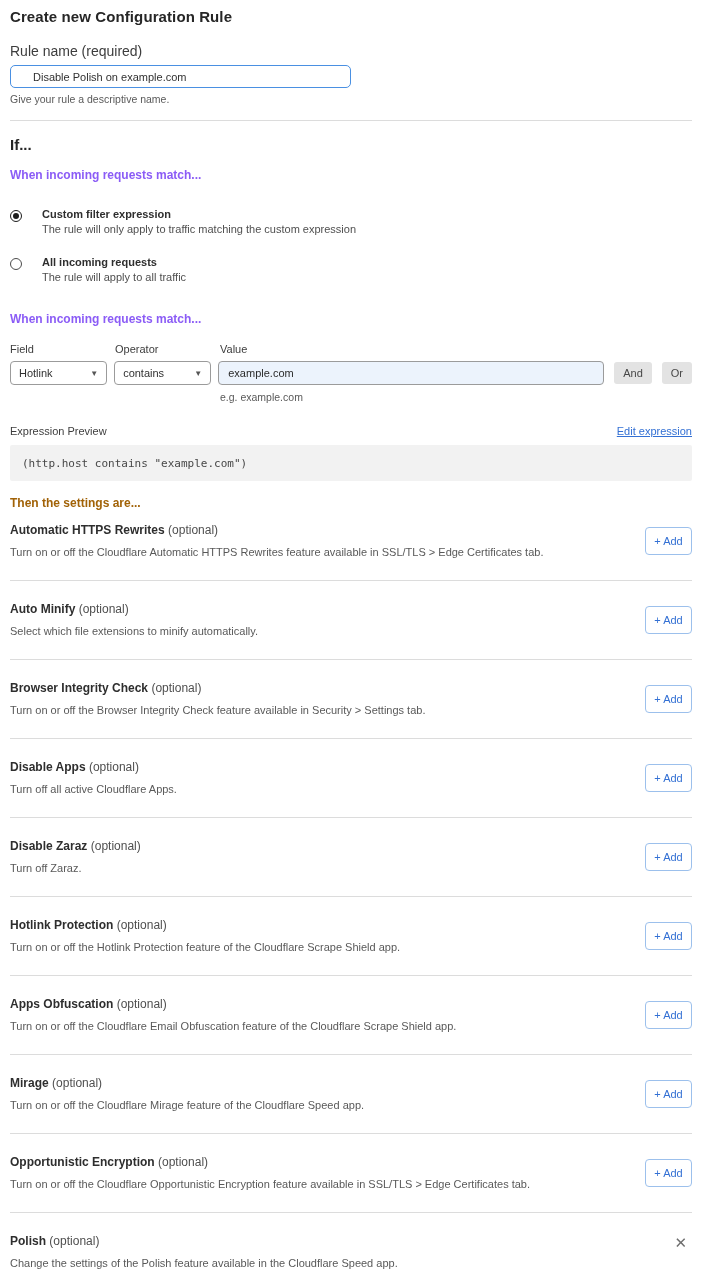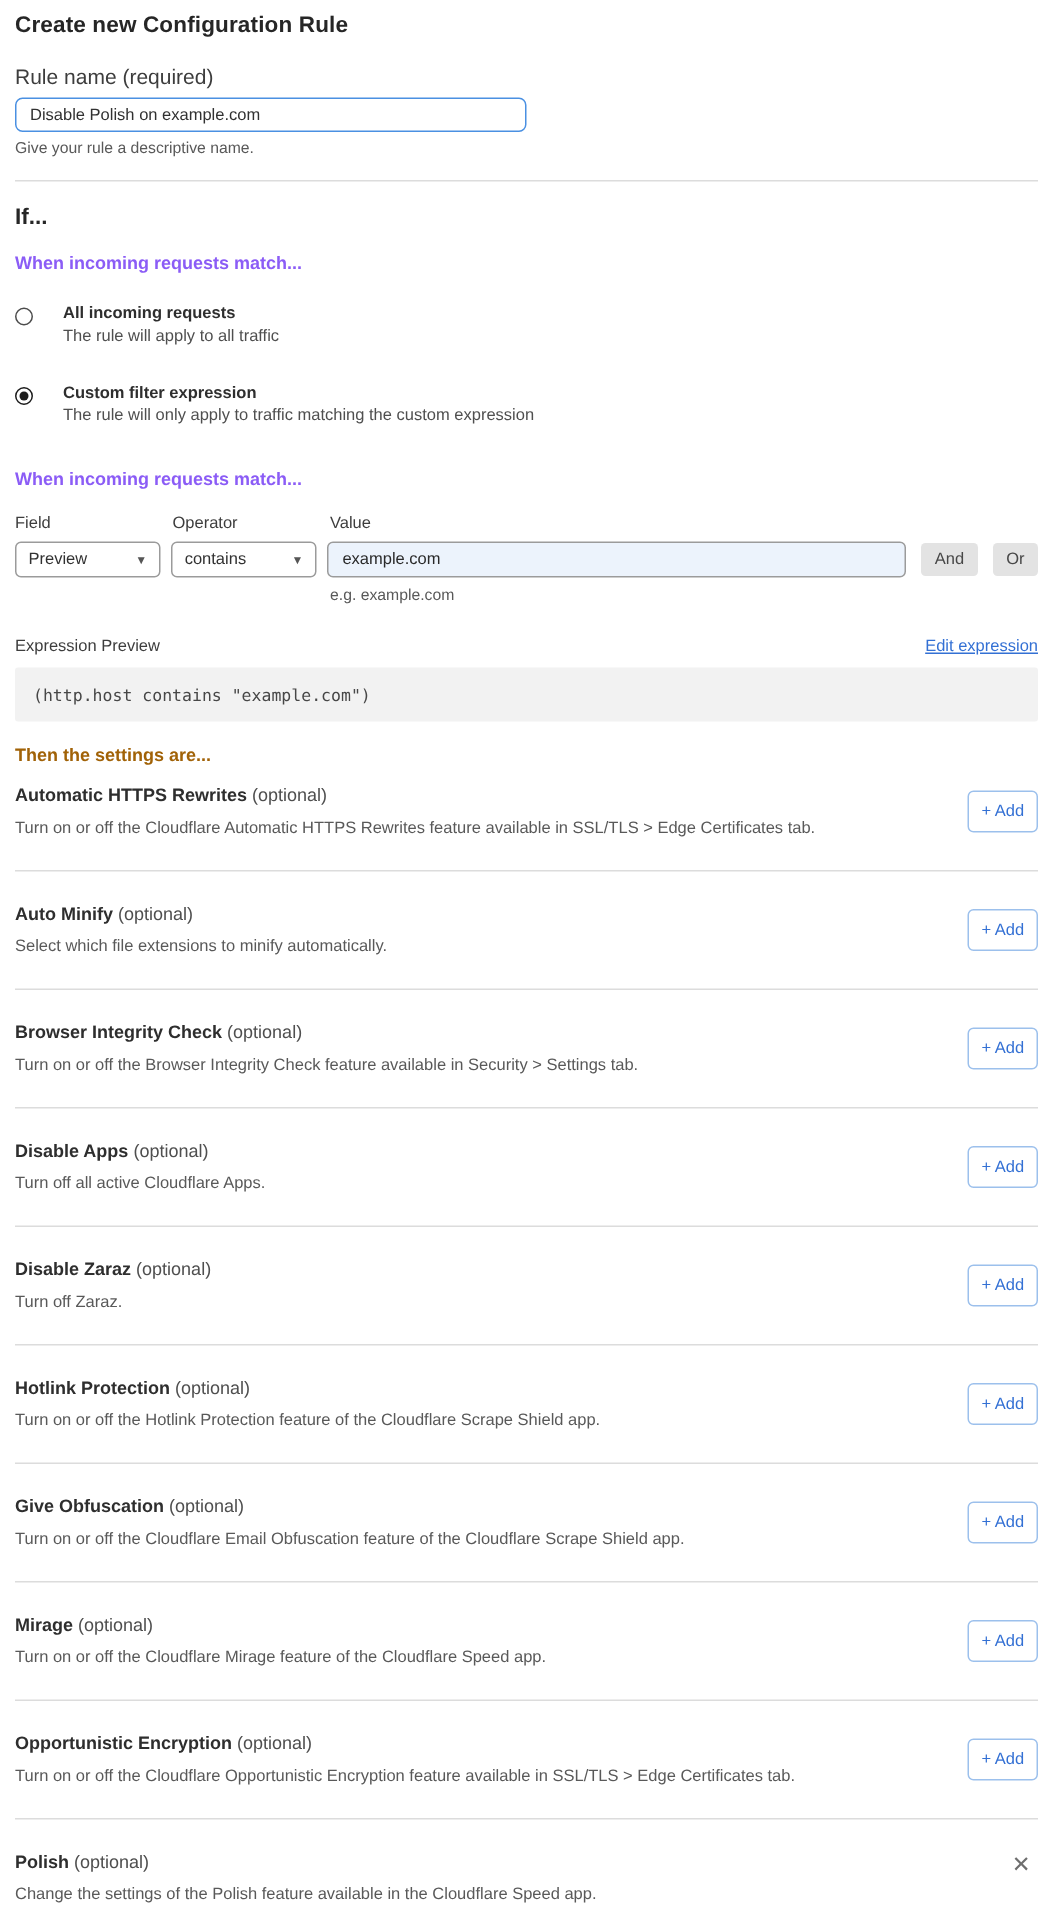--- a/index.html
+++ b/index.html
@@ -11,21 +11,21 @@
     position:relative;
   }
   .container { padding:8px 13px 0 10px; }
 
   h1.page-title { font-size:15px; font-weight:bold; color:#262626; letter-spacing:.1px; }
 
   .field-label { font-size:14px; color:#3d3d3d; margin-top:18px; }
   .rule-name-input {
     margin-top:6px; width:341px; height:23px;
     border:1px solid #4a90e2; border-radius:5px;
-    padding:0 9px; font-size:11px; color:#313131;
+    padding:0 22px; font-size:11px; color:#313131;
     font-family:"Liberation Sans", sans-serif; outline:none; display:block;
     background:#fff;
   }
   .helper-text { font-size:10.5px; color:#595959; margin-top:5px; }
 
   .divider { border:none; border-top:1px solid #dcdcdc; margin-top:15px; }
 
   h2.if-heading { font-size:15px; font-weight:bold; color:#262626; margin-top:15px; }
   .bold-subhead { font-size:12px; font-weight:bold; color:#8b5cf6; margin-top:15px; }
 
@@ -110,47 +110,47 @@
 
   <div class="field-label">Rule name (required)</div>
   <input class="rule-name-input" type="text" value="Disable Polish on example.com" style="">
   <div class="helper-text">Give your rule a descriptive name.</div>
 
   <hr class="divider">
 
   <h2 class="if-heading">If...</h2>
   <div class="bold-subhead">When incoming requests match...</div>
 
+  <div class="radio-option second selected">
+    <span class="radio-circle"></span>
+    <span class="radio-texts">
+      <div class="radio-label">Custom filter expression</div>
+      <div class="radio-desc">The rule will only apply to traffic matching the custom expression</div>
+    </span>
+  </div>
+
   <div class="radio-option">
     <span class="radio-circle"></span>
     <span class="radio-texts">
       <div class="radio-label">All incoming requests</div>
       <div class="radio-desc">The rule will apply to all traffic</div>
     </span>
   </div>
 
-  <div class="radio-option second selected">
-    <span class="radio-circle"></span>
-    <span class="radio-texts">
-      <div class="radio-label">Custom filter expression</div>
-      <div class="radio-desc">The rule will only apply to traffic matching the custom expression</div>
-    </span>
-  </div>
-
   <div class="bold-subhead" style="margin-top:29px;">When incoming requests match...</div>
 
   <div class="builder-labels">
     <span class="lbl-field">Field</span>
     <span class="lbl-operator">Operator</span>
     <span>Value</span>
   </div>
 
   <div class="builder-row">
     <div class="select select-field">
-      <span>Preview</span>
+      <span>Hotlink</span>
       <span class="caret">▼</span>
     </div>
     <div class="select select-operator">
       <span>contains</span>
       <span class="caret">▼</span>
     </div>
     <input class="value-input" type="text" value="example.com" style="">
     <button class="andor-btn">And</button>
     <button class="andor-btn">Or</button>
   </div>
@@ -194,21 +194,21 @@
     <button class="add-btn">+ Add</button>
   </div>
 
   <div class="setting-row">
     <div class="setting-title"><span class="t">Hotlink Protection</span> <span class="opt">(optional)</span></div>
     <div class="setting-desc">Turn on or off the Hotlink Protection feature of the Cloudflare Scrape Shield app.</div>
     <button class="add-btn">+ Add</button>
   </div>
 
   <div class="setting-row">
-    <div class="setting-title"><span class="t">Give Obfuscation</span> <span class="opt">(optional)</span></div>
+    <div class="setting-title"><span class="t">Apps Obfuscation</span> <span class="opt">(optional)</span></div>
     <div class="setting-desc">Turn on or off the Cloudflare Email Obfuscation feature of the Cloudflare Scrape Shield app.</div>
     <button class="add-btn">+ Add</button>
   </div>
 
   <div class="setting-row">
     <div class="setting-title"><span class="t">Mirage</span> <span class="opt">(optional)</span></div>
     <div class="setting-desc">Turn on or off the Cloudflare Mirage feature of the Cloudflare Speed app.</div>
     <button class="add-btn">+ Add</button>
   </div>
 

